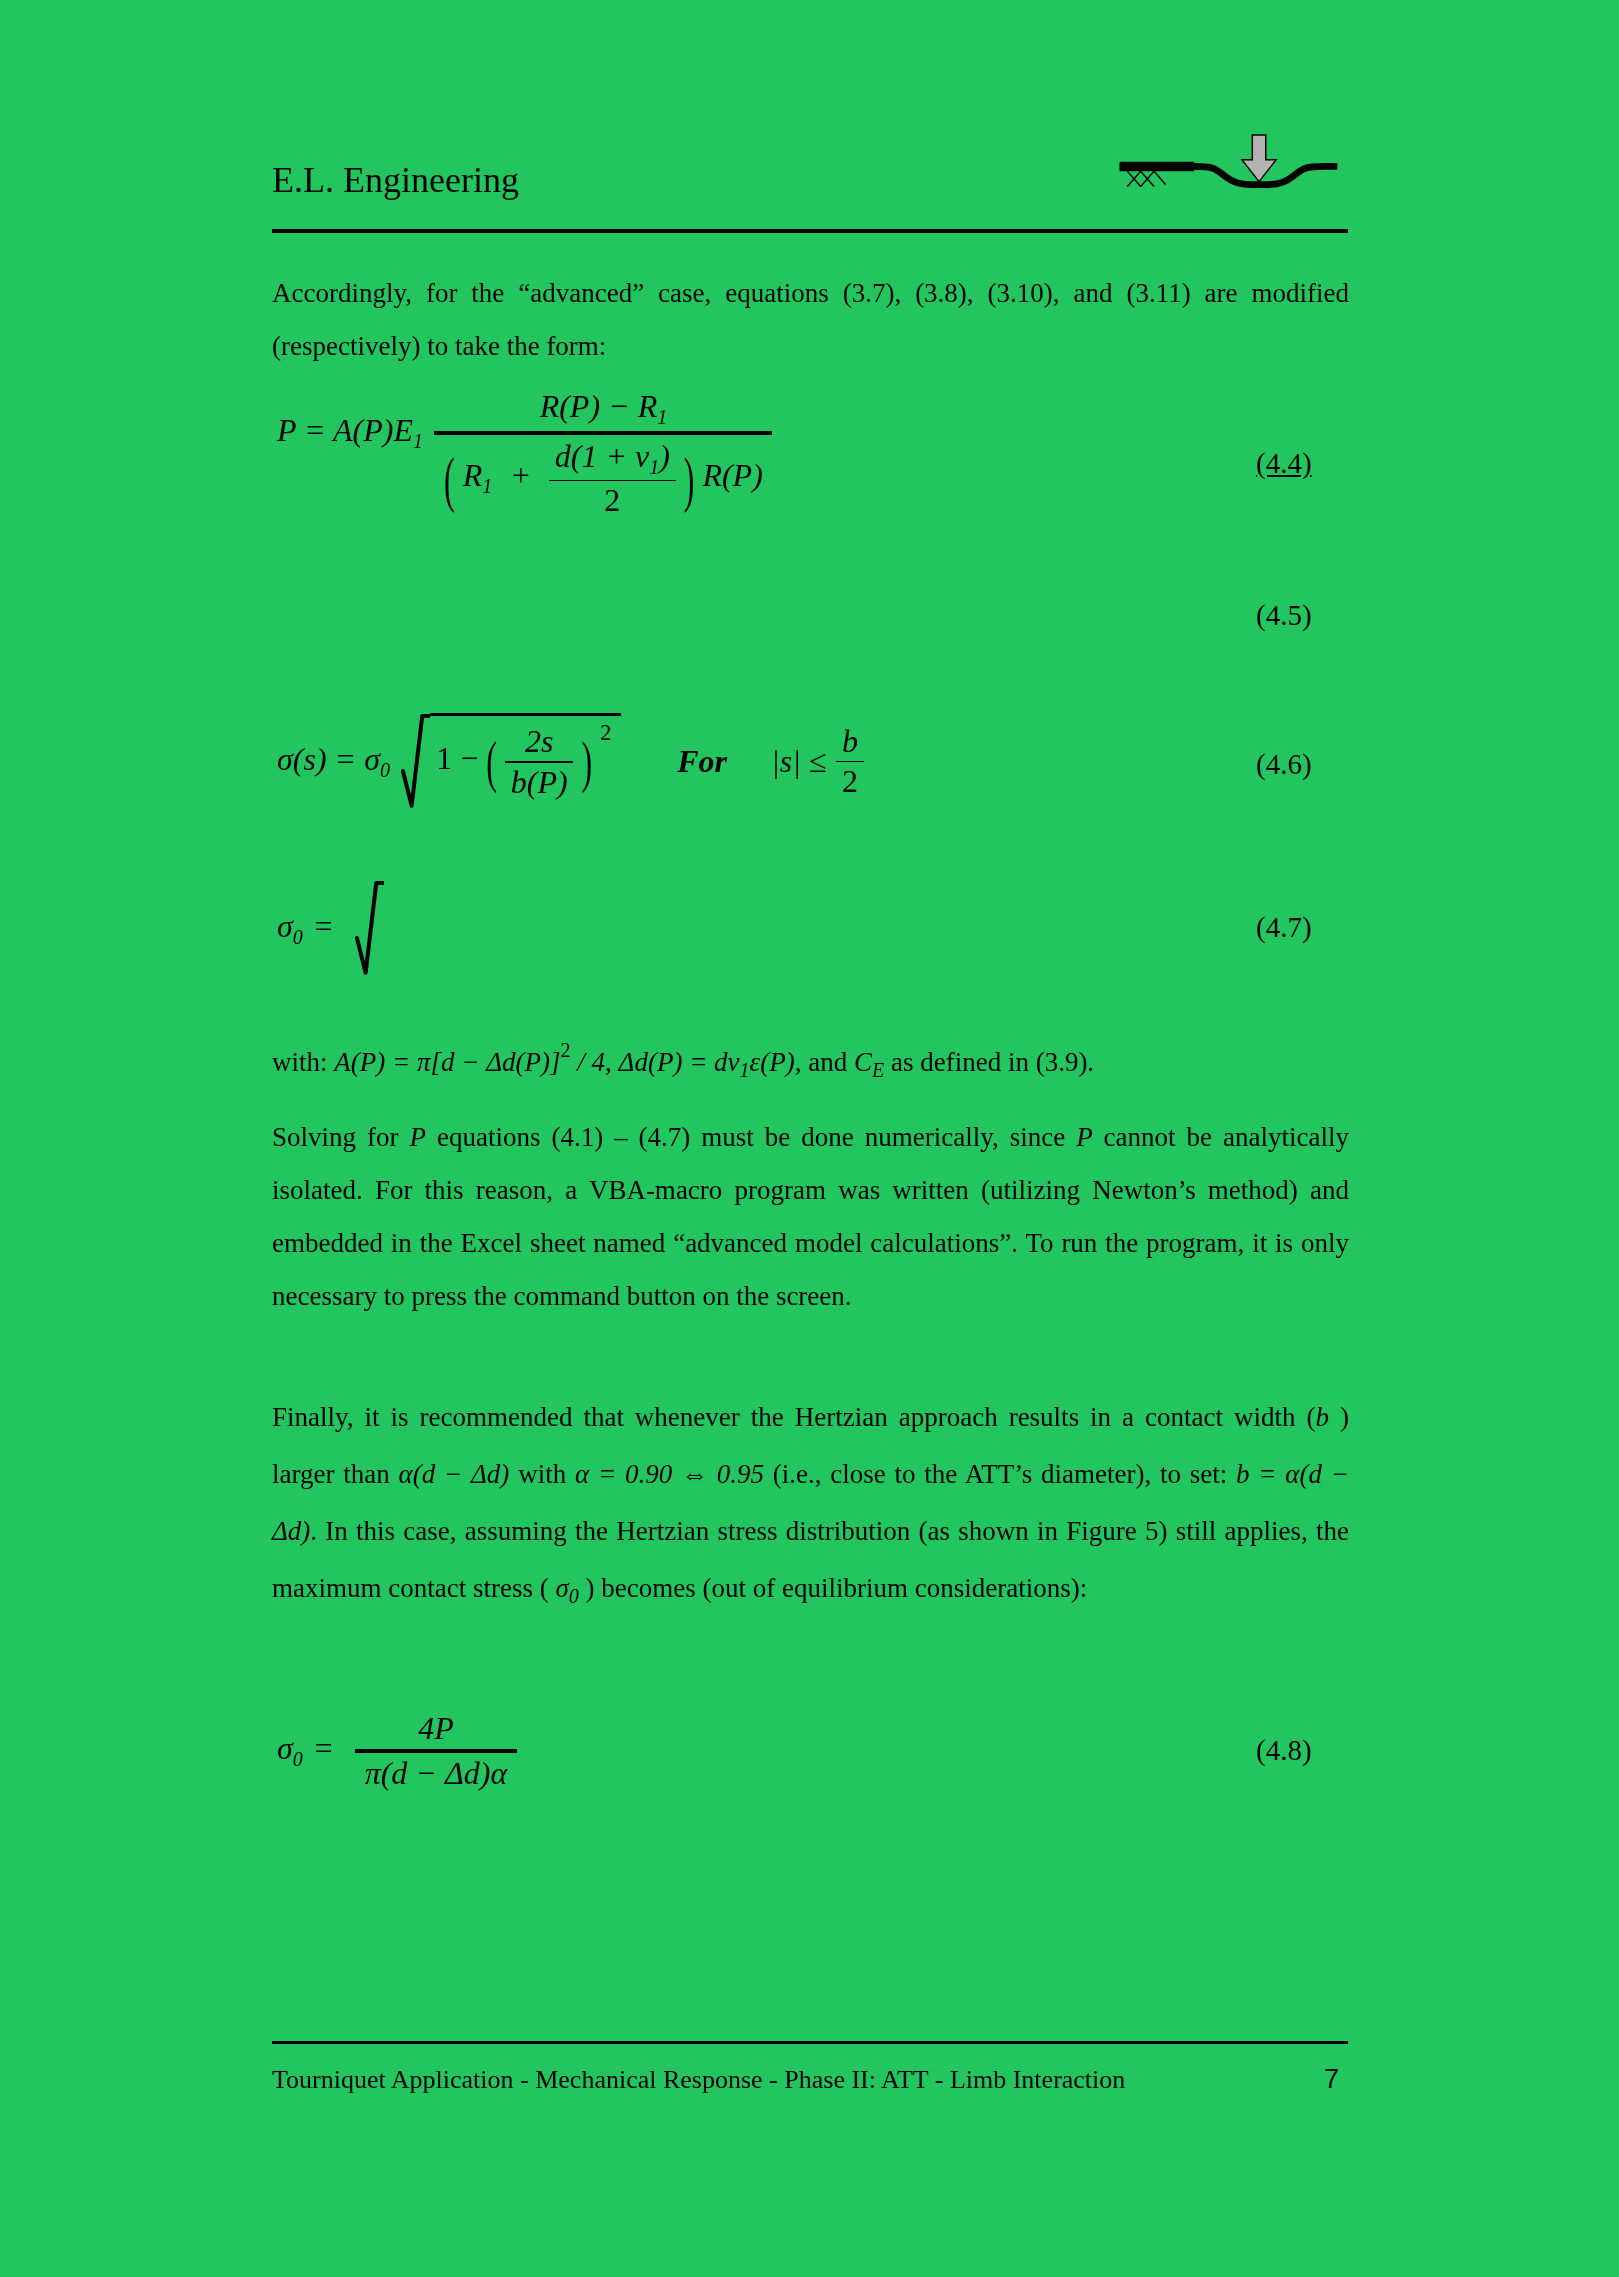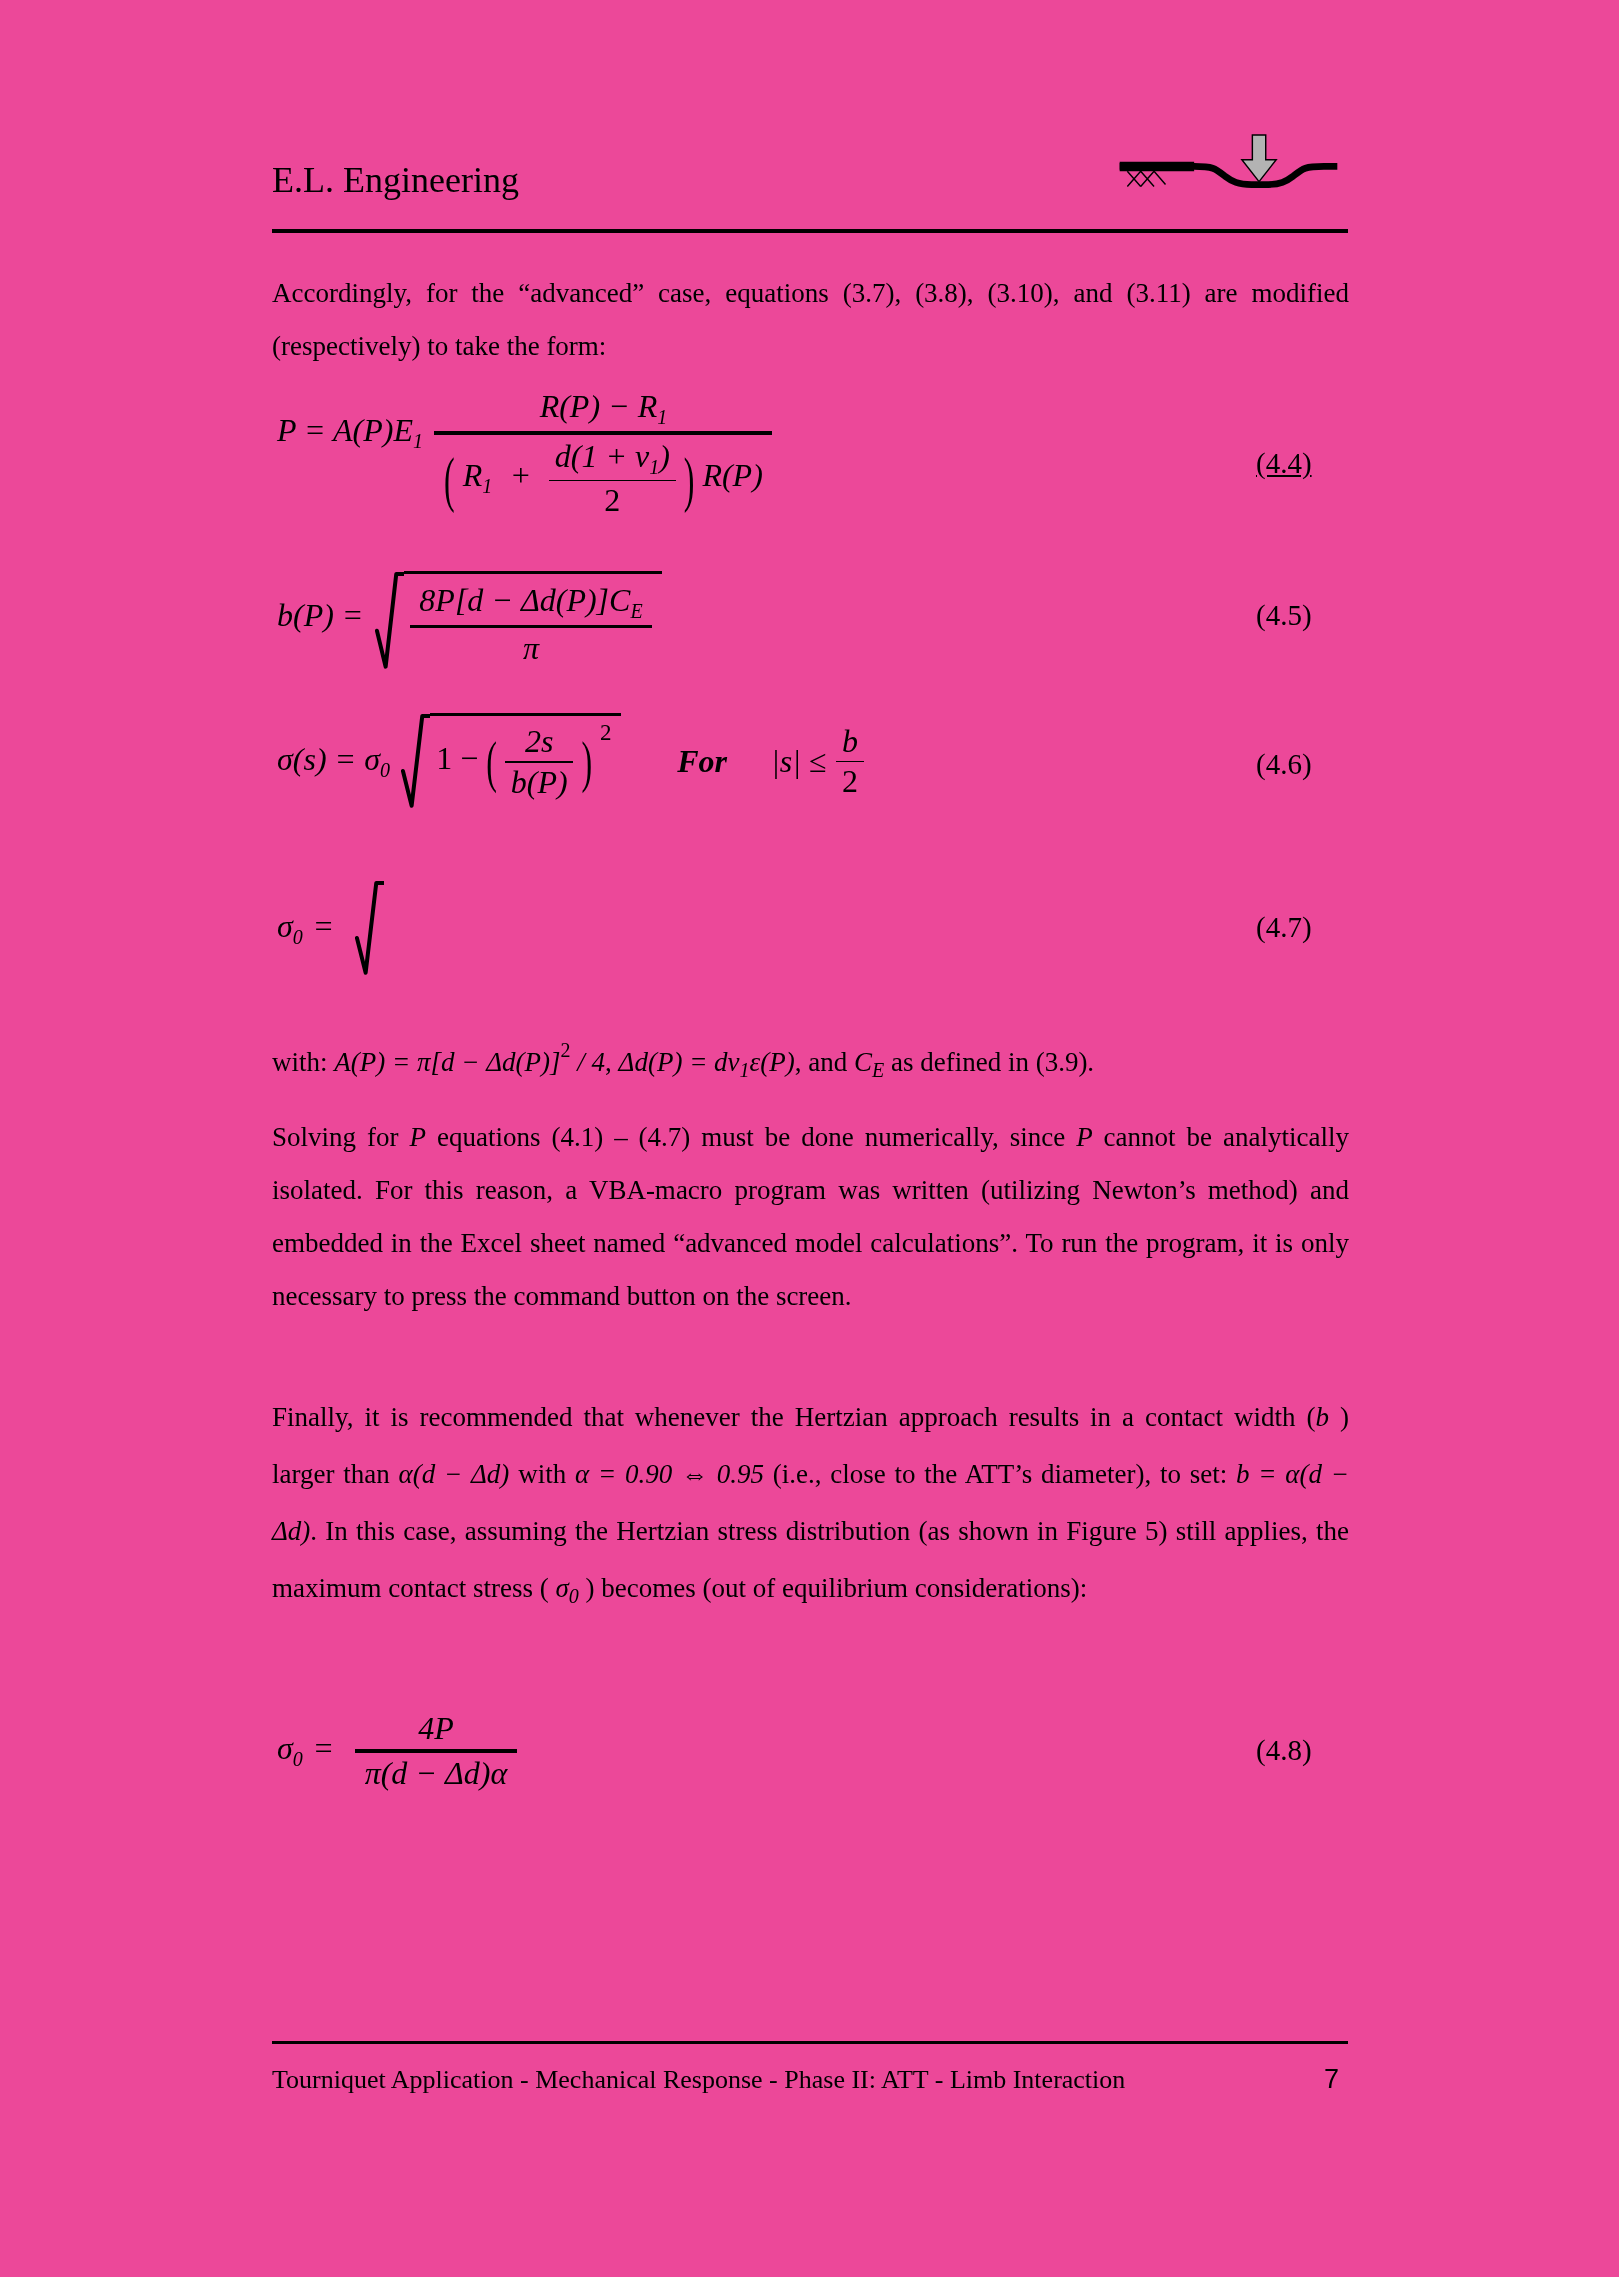--- a/index.html
+++ b/index.html
@@ -1,18 +1,18 @@
 <!DOCTYPE html>
 <html><head>
 <meta charset="utf-8">
 <style>
   * { margin:0; padding:0; box-sizing:border-box; }
   html,body { background:#fff; }
   body { width:1620px; height:2278px; position:relative; font-family:"Liberation Serif","DejaVu Serif",serif; color:#000; }
-  .page { position:absolute; left:0; top:0; width:1620px; height:2278px; background:#ec4899; overflow:hidden; }
+  .page { position:absolute; left:0; top:0; width:1620px; height:2278px; background:#22c55e; overflow:hidden; }
 
   
   .hdr-title { position:absolute; left:272px; top:159px; font-size:36px; white-space:nowrap; }
   .hdr-logo  { position:absolute; left:1117px; top:133px; }
   .hdr-rule  { position:absolute; left:272px; top:229px; width:1076px; height:2.9px;
                border-top:1px solid #000; border-bottom:3.8px solid #000; }
 
   
   .ftr-rule  { position:absolute; left:272px; top:2041px; width:1076px; height:2.9px;
                border-top:2.9px solid #000; border-bottom:1px solid #000; }
@@ -89,35 +89,20 @@
           <span class="fbar"></span>
           <span class="fden up">2</span>
         </span>
         <span class="bigp sy19">)</span>
         <span>R(P)</span>
       </span>
     </span>
   </div>
   <div class="eqnum" style="top:447px;text-decoration:underline;">(4.4)</div>
 
-  <div class="eq" style="top:571px;">
-    <span class="nudge45 gapR">b(P) =</span>
-    <span class="sqrt">
-      <svg class="radsign" viewBox="0 0 30 100" preserveAspectRatio="none">
-          <path d="M2 60 L11 96 L22 3 L30 3" fill="none" stroke="#000" stroke-width="4" vector-effect="non-scaling-stroke" stroke-linejoin="round" stroke-linecap="round"></path>
-        </svg>
-      <span class="rc">
-        <span class="frac t4">
-          <span class="fnum"><span>8P[d − Δd(P)]C</span><sub class="ss">E</sub></span>
-          <span class="fbar"></span>
-          <span class="fden">π</span>
-        </span>
-      </span>
-    </span>
-  </div>
   <div class="eqnum" style="top:599px;">(4.5)</div>
 
   <div class="eq" style="top:713px;">
     <span class="gapR"><span>σ(s) = σ</span><sub class="ss">0</sub></span>
     <span class="sqrt">
       <svg class="radsign" viewBox="0 0 30 100" preserveAspectRatio="none">
           <path d="M2 60 L11 96 L22 3 L30 3" fill="none" stroke="#000" stroke-width="4" vector-effect="non-scaling-stroke" stroke-linejoin="round" stroke-linecap="round"></path>
         </svg>
       <span class="rc">
         <span class="up">1 −</span>

